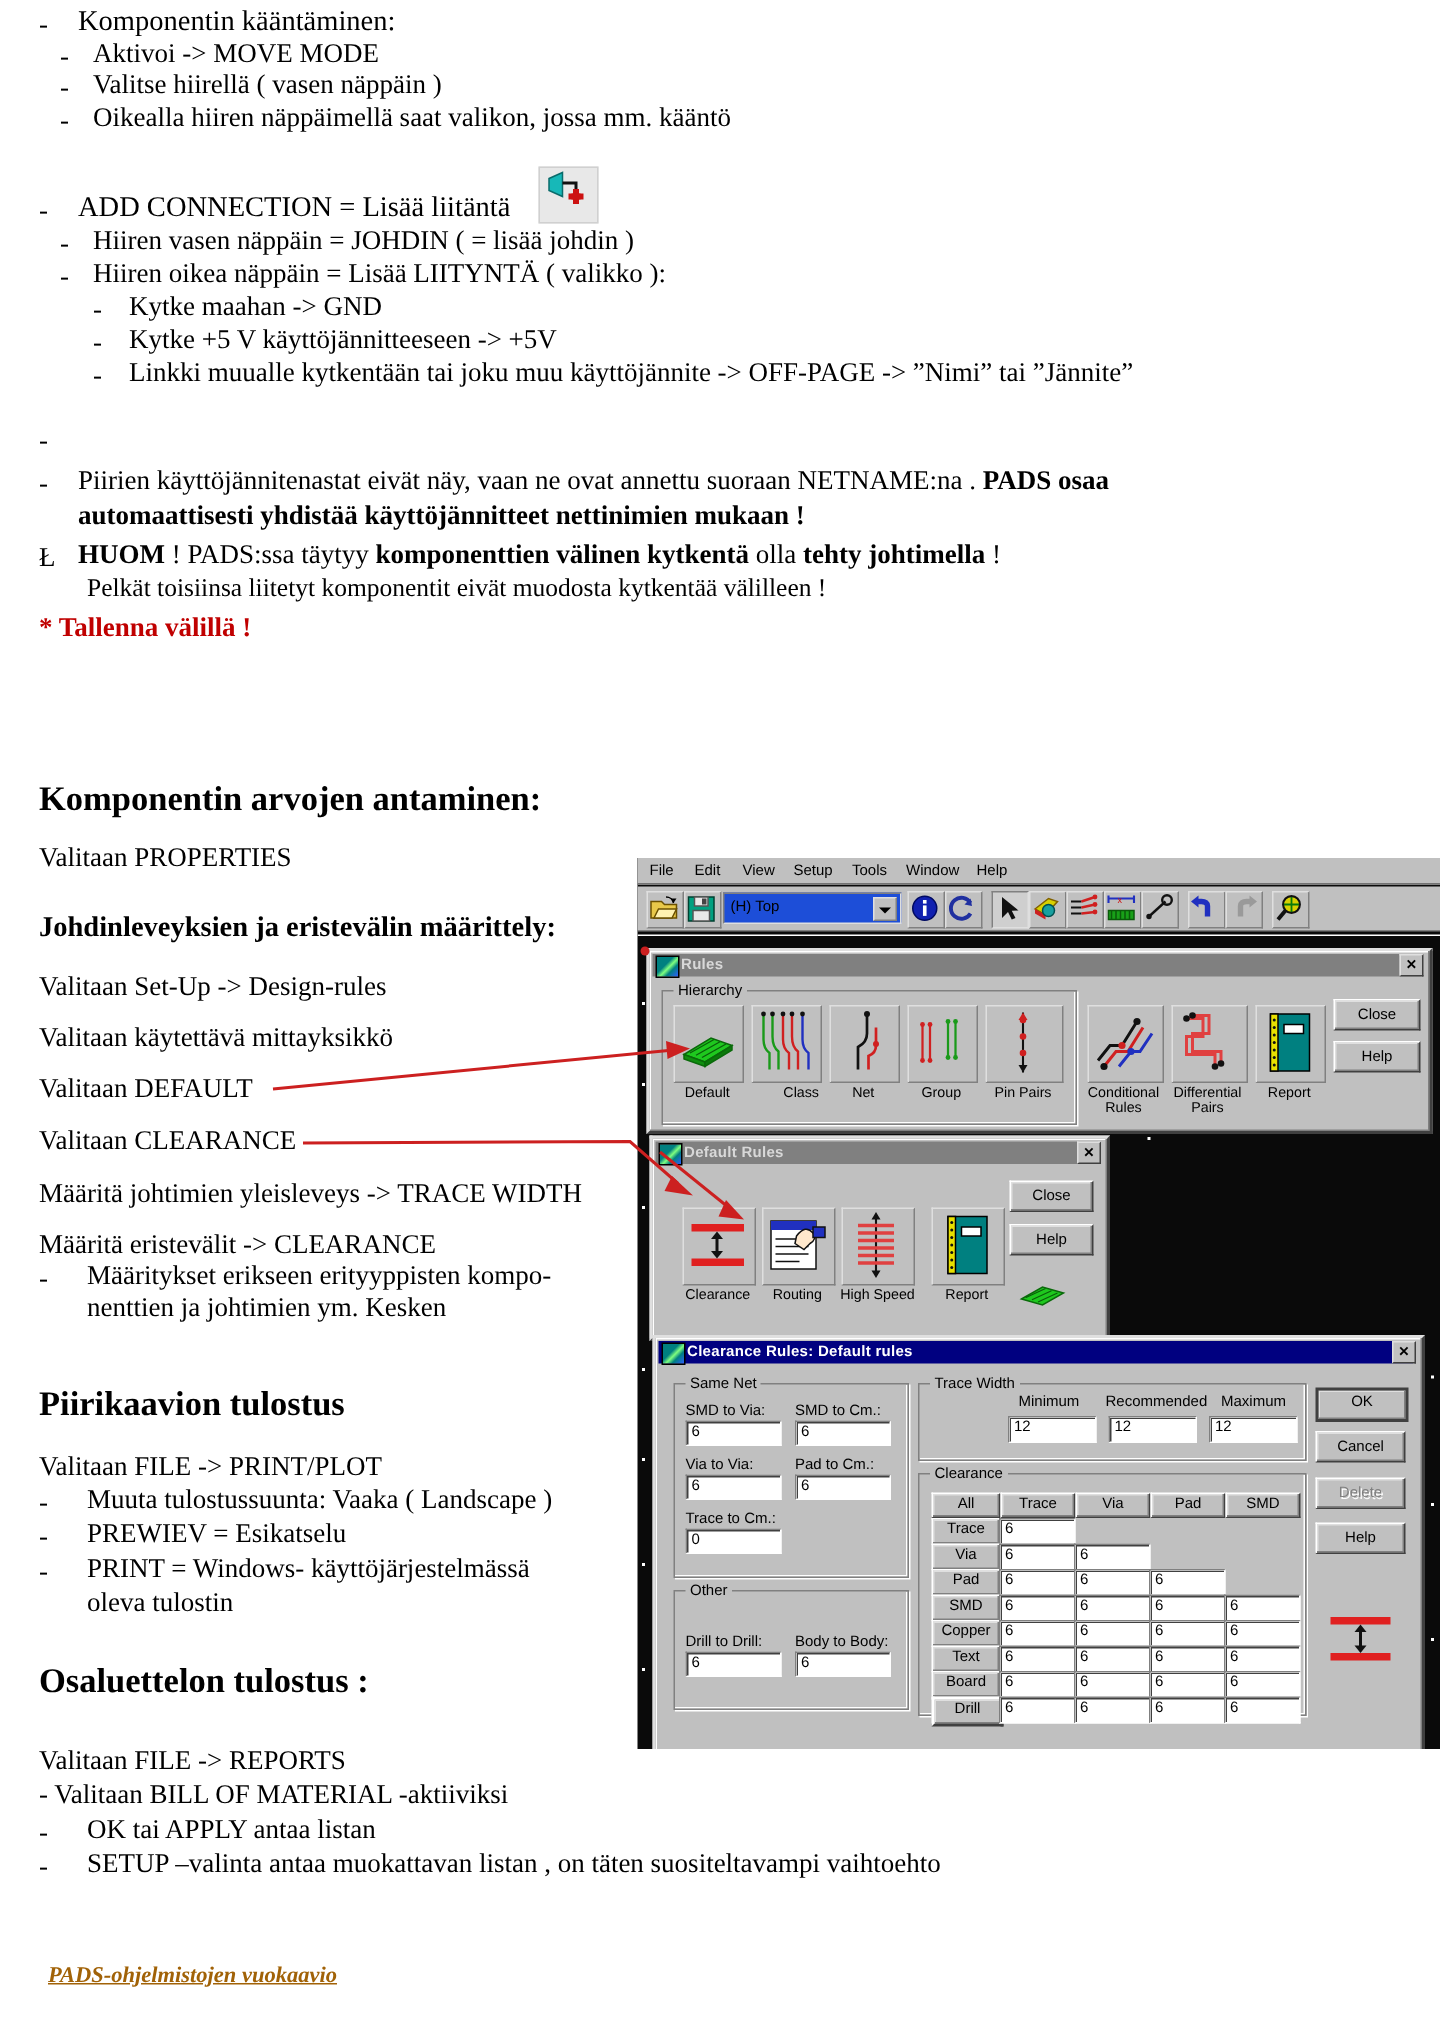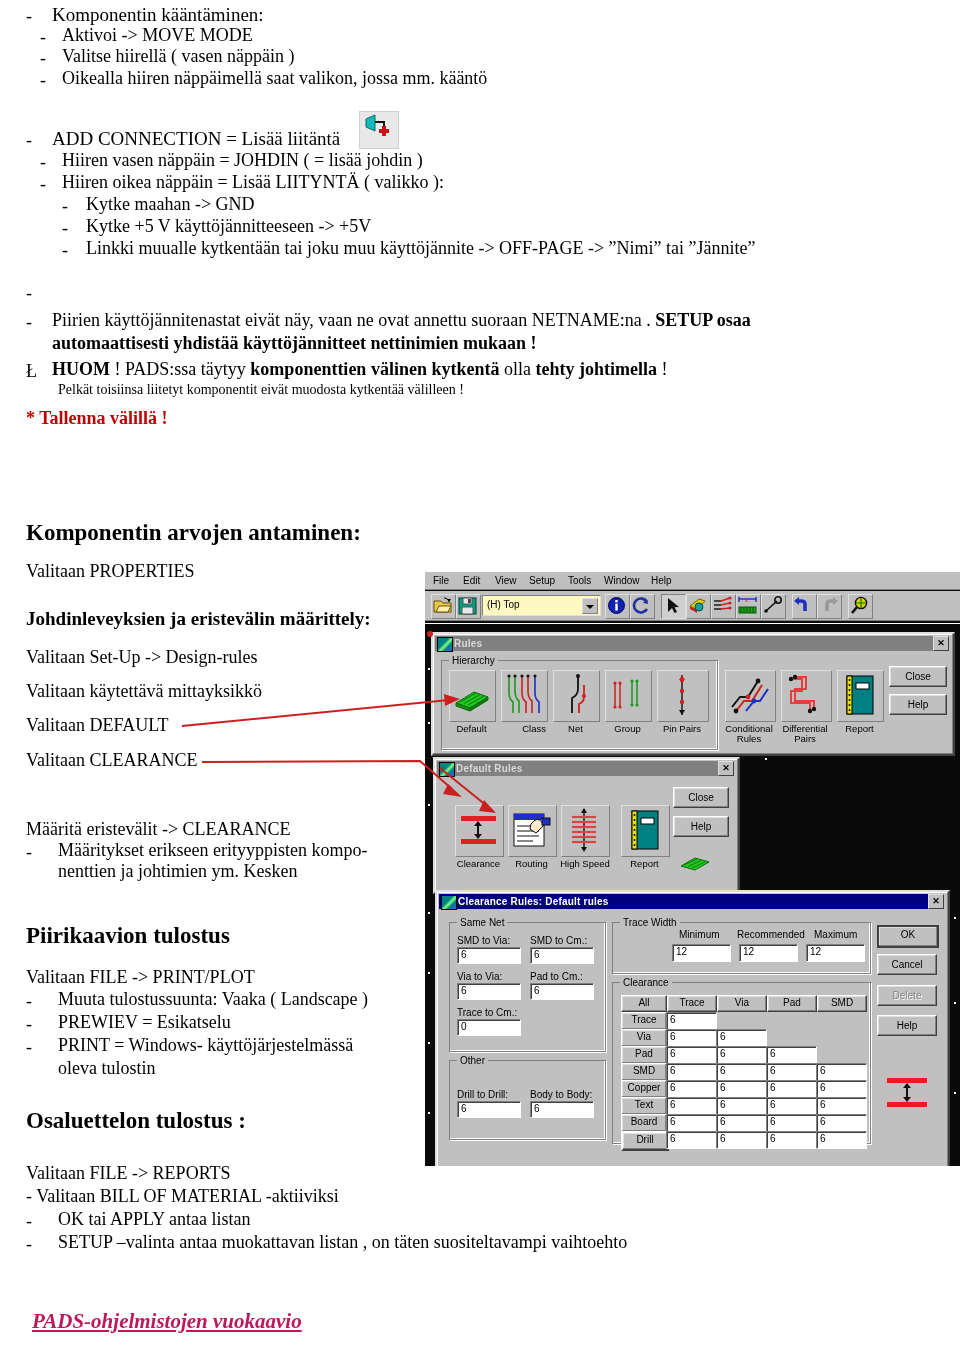--- a/index.html
+++ b/index.html
@@ -7,27 +7,27 @@
     width:960px;height:1345px;background:#fff;
     font-family:"Liberation Serif","DejaVu Serif",serif;
     color:#000;overflow:hidden;position:relative;
   }
   .doc{position:relative;width:960px;height:1345px;}
 
   
   .ln{position:absolute;white-space:nowrap;line-height:1.05;}
   .s19{font-size:19px;}
   .s18{font-size:18px;}
-  .s17{font-size:14px;}
+  .s17{font-size:17px;}
   .b{font-weight:bold;}
   .red{color:#c00000;}
   .h1{font-size:23px;font-weight:bold;}
   .h2{font-size:19px;font-weight:bold;}
-  .link{color:#be185d;font-weight:bold;font-style:italic;
-        text-decoration:underline;font-size:21px;}
+  .link{color:#a16207;font-weight:bold;font-style:italic;
+        text-decoration:underline;font-size:15px;}
   .dash{position:absolute;font-size:18px;}
 
   
   .addconn-icon{
     position:absolute;width:38px;height:36px;background:#e8e8e8;
     border:1px solid #d0d0d0;
   }
 
   
   #shot{
@@ -40,21 +40,21 @@
   
   #menubar{position:absolute;left:0;top:0;width:535px;height:17px;background:#c0c0c0;}
   .menuitem{position:absolute;top:3px;font-size:10px;color:#000;}
   #menusep{position:absolute;left:0;top:17px;width:535px;height:1px;background:#808080;}
 
   
   #toolbar{position:absolute;left:0;top:19px;width:535px;height:29px;background:#c0c0c0;}
   .tbtn{position:absolute;top:3px;width:23px;height:23px;background:#c0c0c0;
         border:1px solid;border-color:#dfdfdf #808080 #808080 #dfdfdf;}
   .tbtn.pressed{border-color:#808080 #dfdfdf #dfdfdf #808080;background:#cfcfcf;}
-  .combo{position:absolute;left:57px;top:4px;width:117px;height:19px;background:#fef9c3;
+  .combo{position:absolute;left:57px;top:4px;width:117px;height:19px;background:#1d4ed8;
          border:1px solid;border-color:#808080 #dfdfdf #dfdfdf #808080;}
   .combo .txt{position:absolute;left:4px;top:3px;font-size:10px;}
   .combo .arrow{position:absolute;right:2px;top:2px;width:14px;height:14px;
         background:#c0c0c0;border:1px solid;border-color:#dfdfdf #808080 #808080 #dfdfdf;}
   .combo .arrow:after{content:"";position:absolute;left:3px;top:6px;
         border-left:4px solid transparent;border-right:4px solid transparent;
         border-top:4px solid #000;}
   #tbsep1{position:absolute;left:0;top:48px;width:535px;height:2px;
           border-top:1px solid #808080;border-bottom:1px solid #fff;}
 
@@ -144,37 +144,38 @@
 
   <span class="dash" style="left:62px;top:218px;">-</span>
   <span class="ln s18" style="left:86px;top:217px;">Kytke +5 V käyttöjännitteeseen -&gt; +5V</span>
 
   <span class="dash" style="left:62px;top:240px;">-</span>
   <span class="ln s18" style="left:86px;top:239px;">Linkki muualle kytkentään tai joku muu käyttöjännite -&gt; OFF-PAGE -&gt; ”Nimi” tai ”Jännite”</span>
 
   <span class="dash" style="left:26px;top:283px;">-</span>
 
   <span class="dash" style="left:26px;top:312px;">-</span>
-  <div class="ln s18" style="left:52px;top:311px;"><span>Piirien käyttöjännitenastat eivät näy, vaan ne ovat annettu suoraan NETNAME:na . </span><span class="b">SETUP osaa</span></div>
+  <div class="ln s18" style="left:52px;top:311px;"><span>Piirien käyttöjännitenastat eivät näy, vaan ne ovat annettu suoraan NETNAME:na . </span><span class="b">PADS osaa</span></div>
   <div class="ln s18 b" style="left:52px;top:334px;">automaattisesti yhdistää käyttöjännitteet nettinimien mukaan !</div>
 
   <span class="dash" style="left:26px;top:361px;">Ł</span>
   <div class="ln s18" style="left:52px;top:360px;"><span class="b">HUOM</span><span> ! PADS:ssa täytyy </span><span class="b">komponenttien välinen kytkentä</span><span> olla </span><span class="b">tehty johtimella</span><span> !</span></div>
 
   <div class="ln s17" style="left:58px;top:383px;">Pelkät toisiinsa liitetyt komponentit eivät muodosta kytkentää välilleen !</div>
   <div class="ln s18 b red" style="left:26px;top:409px;">* Tallenna välillä !</div>
 
   <div class="ln h1" style="left:26px;top:521px;">Komponentin arvojen antaminen:</div>
   <div class="ln s18" style="left:26px;top:562px;">Valitaan PROPERTIES</div>
 
   <div class="ln h2" style="left:26px;top:609px;">Johdinleveyksien ja eristevälin määrittely:</div>
   <div class="ln s18" style="left:26px;top:648px;">Valitaan Set-Up -&gt; Design-rules</div>
   <div class="ln s18" style="left:26px;top:682px;">Valitaan käytettävä mittayksikkö</div>
   <div class="ln s18" style="left:26px;top:716px;">Valitaan DEFAULT</div>
   <div class="ln s18" style="left:26px;top:751px;">Valitaan CLEARANCE</div>
+  <div class="ln s18" style="left:26px;top:786px;">Määritä johtimien yleisleveys -&gt; TRACE WIDTH</div>
   <div class="ln s18" style="left:26px;top:820px;">Määritä eristevälit -&gt; CLEARANCE</div>
   <span class="dash" style="left:26px;top:842px;">-</span>
   <div class="ln s18" style="left:58px;top:841px;">Määritykset erikseen erityyppisten kompo-</div>
   <div class="ln s18" style="left:58px;top:862px;">nenttien ja johtimien ym. Kesken</div>
 
   <div class="ln h1" style="left:26px;top:924px;">Piirikaavion tulostus</div>
   <div class="ln s18" style="left:26px;top:968px;">Valitaan FILE -&gt; PRINT/PLOT</div>
   <span class="dash" style="left:26px;top:991px;">-</span>
   <div class="ln s18" style="left:58px;top:990px;">Muuta tulostussuunta: Vaaka ( Landscape )</div>
   <span class="dash" style="left:26px;top:1014px;">-</span>

